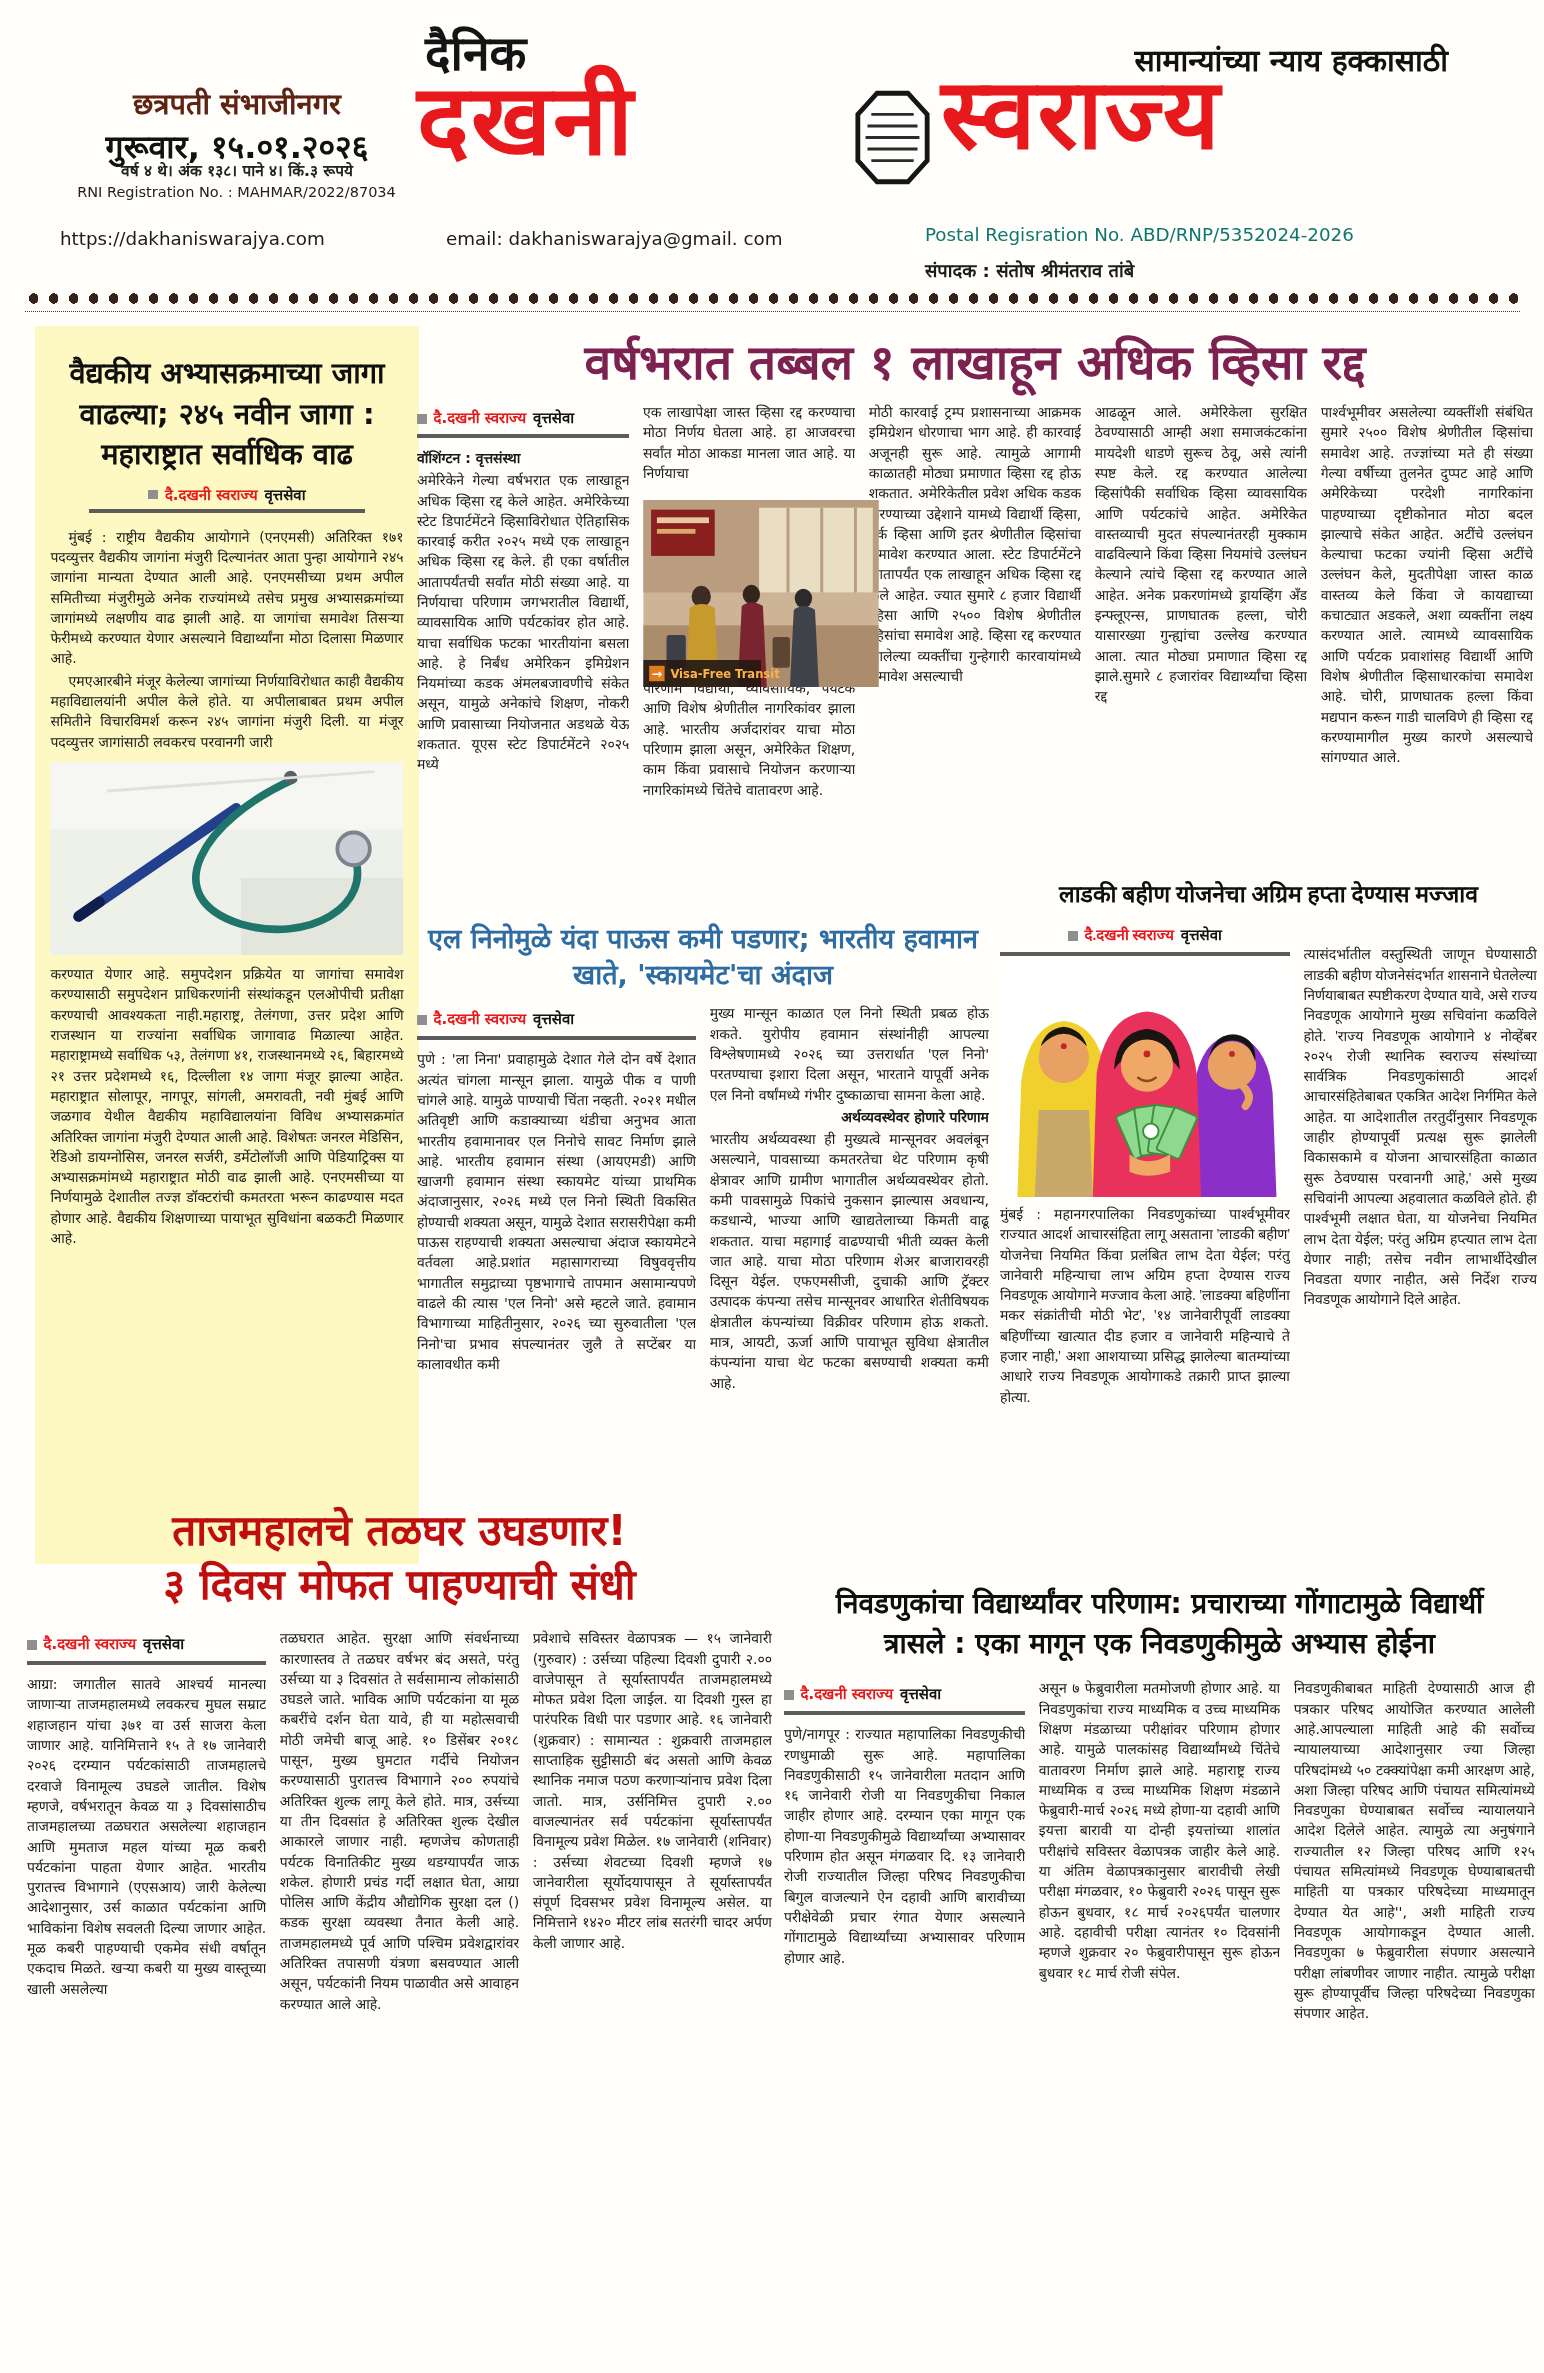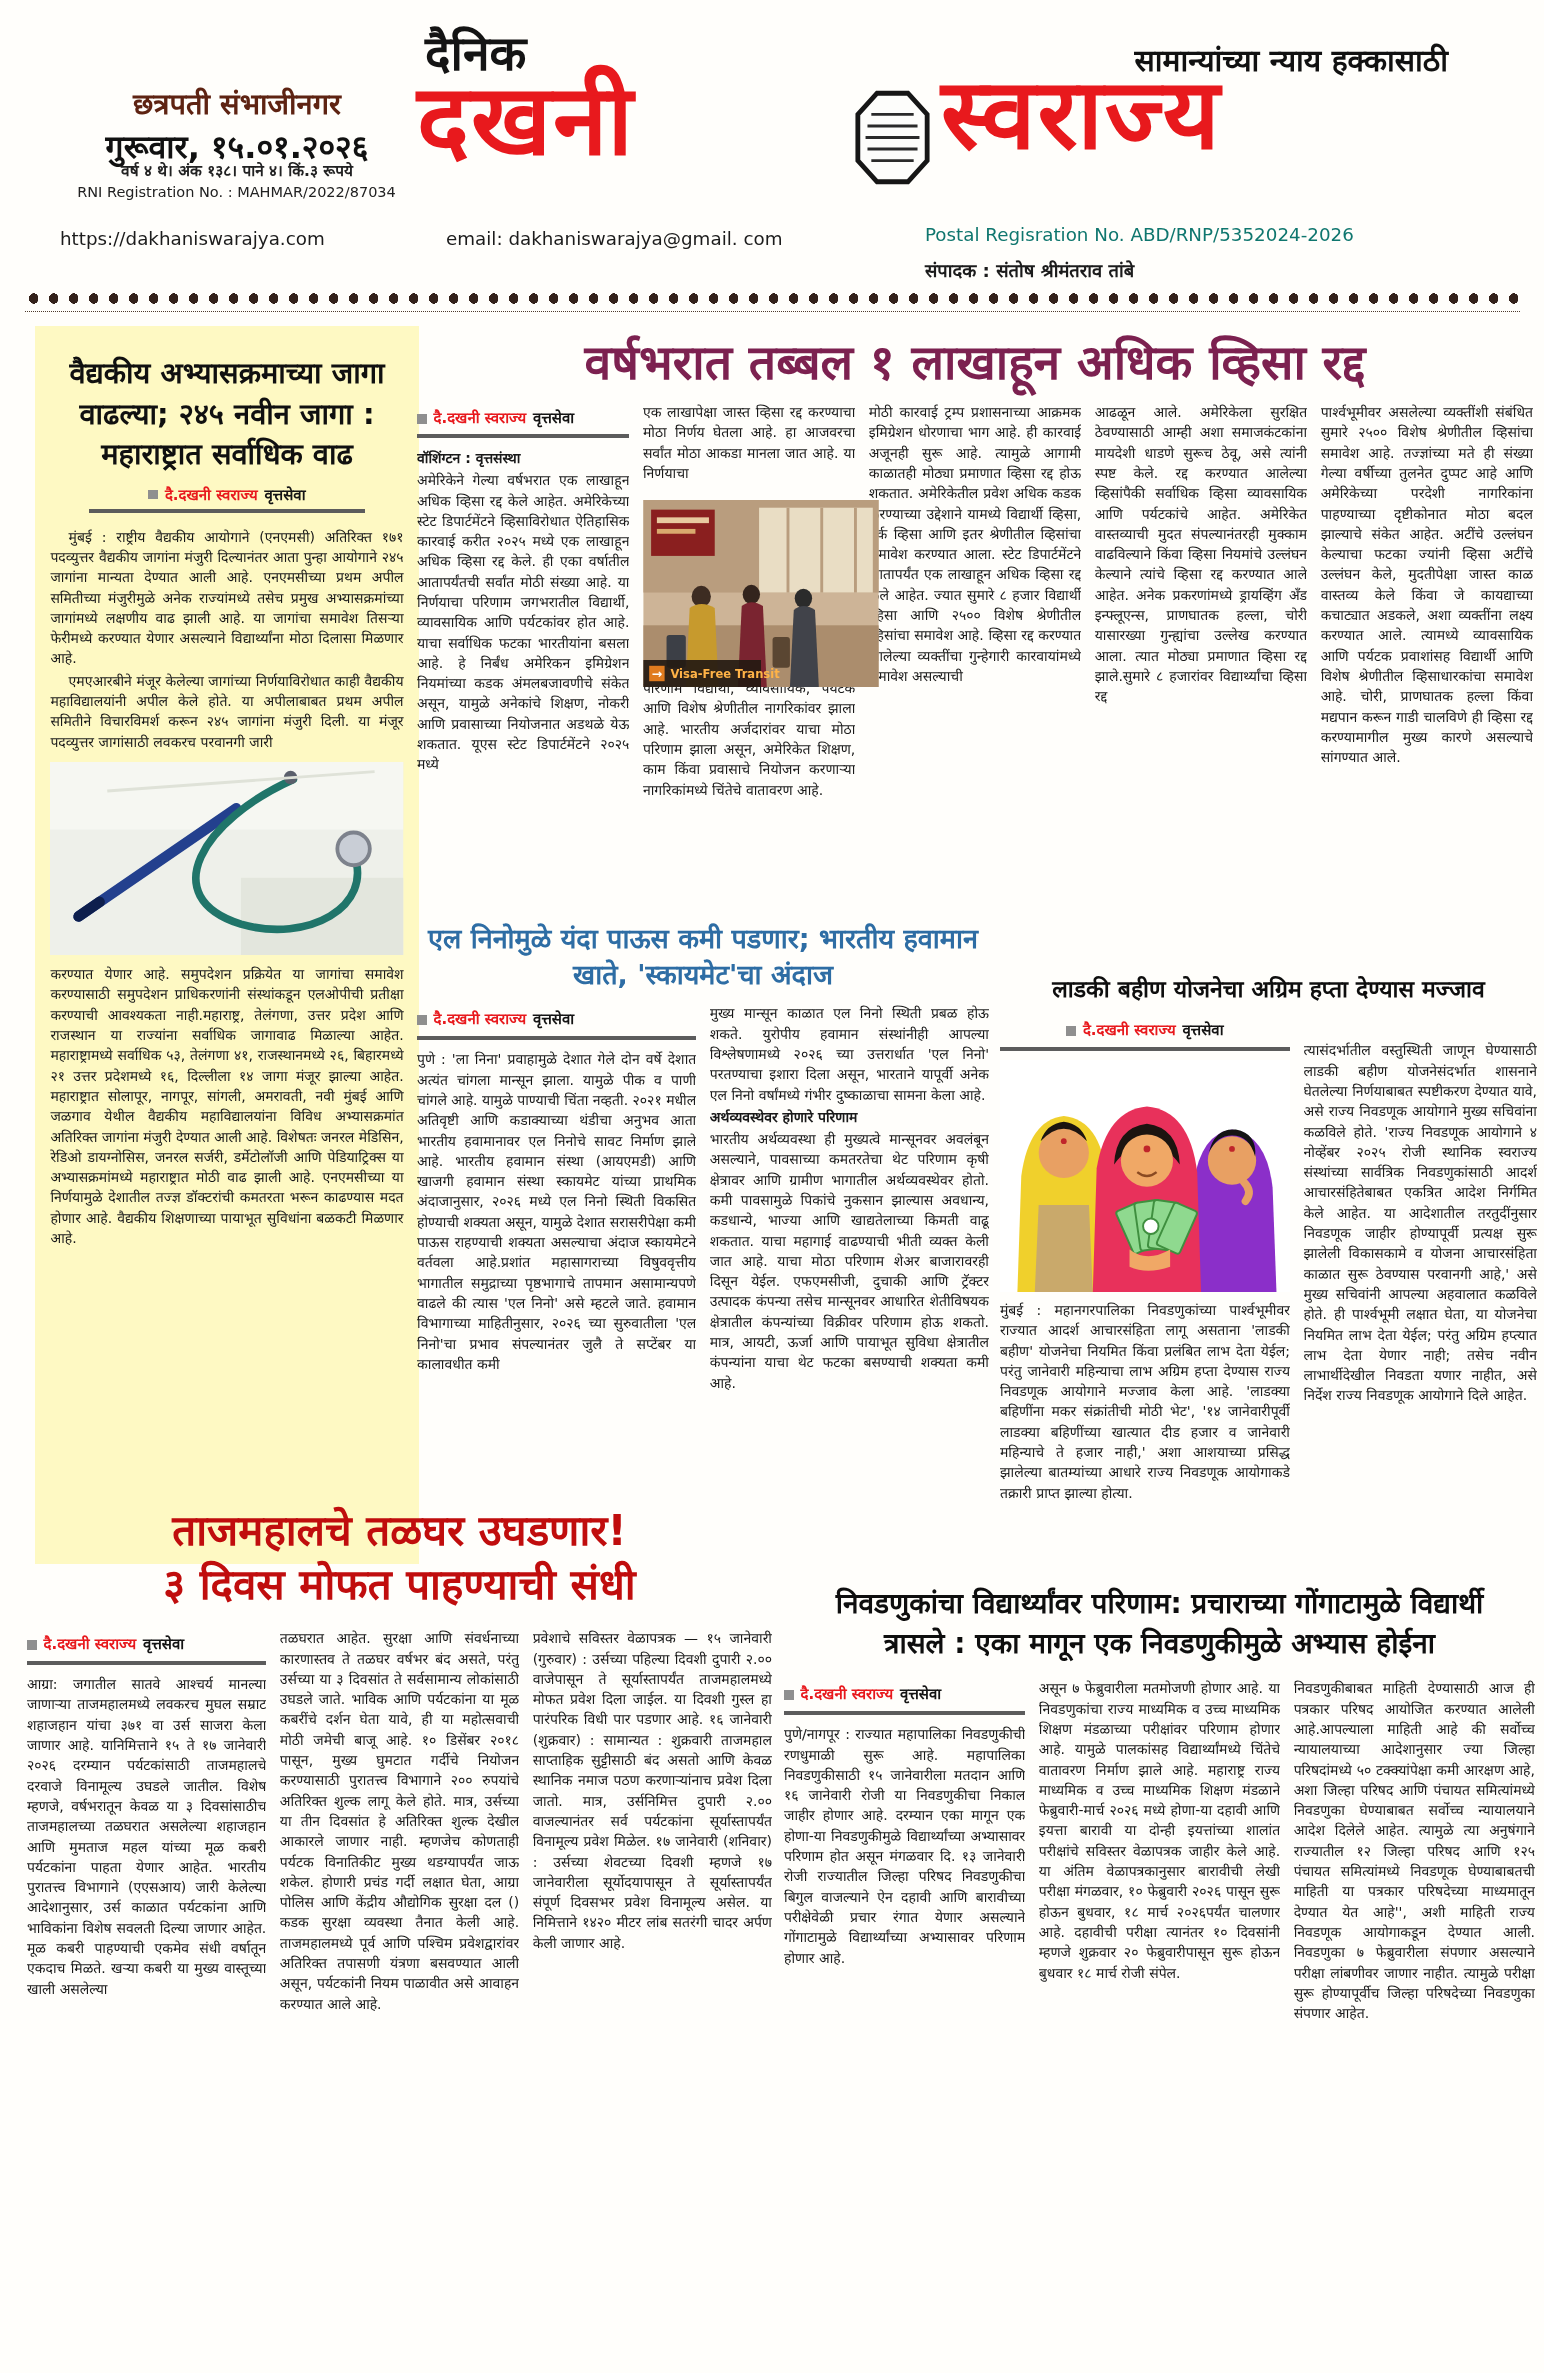--- a/index.html
+++ b/index.html
@@ -61,24 +61,24 @@
   .art-visa{position:absolute;left:417px;top:330px;width:1116px;height:577px;overflow:hidden;}
   .art-visa h1{margin:5.8px 0 13.5px 0;text-align:center;font-size:48px;line-height:1.1;
                color:#7c2150;font-weight:bold;white-space:nowrap;}
   .visa-photo{position:absolute;left:226px;top:170px;width:236px;height:187px;z-index:2;}
   .photo-spacer{height:193px;}
 
   
   .art-elnino{position:absolute;left:417px;top:917px;width:572px;height:649px;overflow:hidden;}
   .art-elnino h2{margin:3.9px 0 9.7px 0;text-align:center;font-size:27px;line-height:1.35;
                  color:#2e6da4;font-weight:bold;}
-  .subhead{font-weight:bold;text-align:left;margin:5.8px 0;}
-
-  
-  .art-ladki{position:absolute;left:1000px;top:969px;width:537px;height:649px;overflow:hidden;}
+  .subhead{font-weight:bold;text-align:right;margin:5.8px 0;}
+
+  
+  .art-ladki{position:absolute;left:1000px;top:874px;width:537px;height:649px;overflow:hidden;font-family:Liberation Serif, serif;}
   .art-ladki h2{margin:5.8px 0 9.7px 0;text-align:center;font-size:23px;line-height:1.3;
                 color:#0e0e0e;font-weight:bold;white-space:nowrap;}
   .ladki-cols{display:flex;gap:13.5px;overflow:hidden;}
   .ladki-left{flex:0 0 290px;overflow:hidden;}
   .ladki-right{flex:1 1 auto;overflow:hidden;margin-top:26px;}
   .ladki-img{width:290px;height:232px;display:block;margin:3.9px 0 7.7px 0;}
 
   
   .art-taj{position:absolute;left:27px;top:1496px;width:745px;height:770px;overflow:hidden;}
   .art-taj h1{margin:7.7px 0 15.4px 0;text-align:center;font-size:42px;line-height:1.3;

